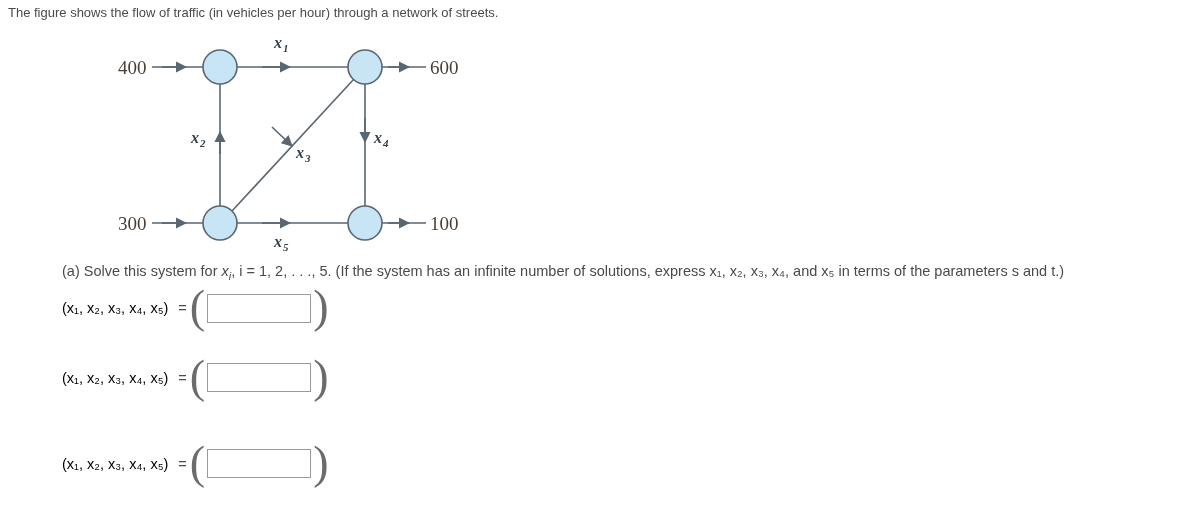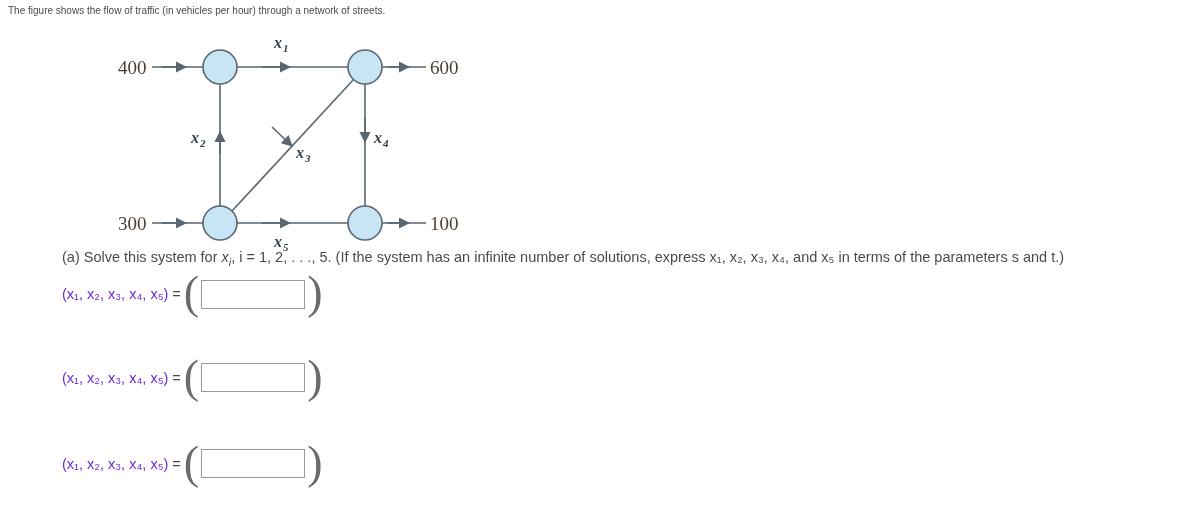--- a/index.html
+++ b/index.html
@@ -14,21 +14,21 @@
     color: #3b3b3b;
     position: relative;
     overflow: hidden;
   }
 
   
   .prompt {
     position: absolute;
     left: 8px;
     top: 5px;
-    font-size: 10px;
+    font-size: 13px;
     color: #4a4a4a;
     white-space: nowrap;
   }
 
   
   .figure {
     position: absolute;
     left: 0;
     top: 26px;
     width: 520px;
@@ -75,22 +75,22 @@
 
   
   .ansrow {
     display: flex;
     align-items: center;
     margin-top: 9px;
     white-space: nowrap;
   }
   .tuple {
     font-size: 14.5px;
-    color: #6d28d9;
-    margin-right: 4px;
+    color: #000000;
+    margin-right: 10px;
   }
   .eq {
     font-size: 14.5px;
     color: #4a4a4a;
     margin-right: 3px;
   }
   .paren {
     font-family: "Liberation Serif", serif;
     font-size: 46px;
     line-height: 0;
@@ -198,21 +198,21 @@
       <text class="fig-var" x="374" y="117">x</text>
       <text class="fig-var-sub" x="383" y="121">4</text>
     </g>
     <g>
       <text class="fig-var" x="274" y="221">x</text>
       <text class="fig-var-sub" x="283" y="225">5</text>
     </g>
   </svg>
 </div>
 
-<div class="qblock" style="top:248px;">
+<div class="qblock" style="top:262px;">
   <div class="qtext">
     <span>(a) Solve this system for </span><em class="it">x</em><sub><em class="it">i</em></sub><span>, i = 1, 2, . . ., 5.  (If the system has an infinite number of solutions, express </span><span>x₁, x₂, x₃, x₄, and x₅</span><span> in terms of the parameters s and t.)</span>
   </div>
   <div class="ansrow">
     <span class="tuple">(x₁, x₂, x₃, x₄, x₅)</span>
     <span class="eq">=</span>
     <span class="paren">(</span>
     <input class="answer-box" type="text" value="" style="">
     <span class="paren">)</span>
   </div>

